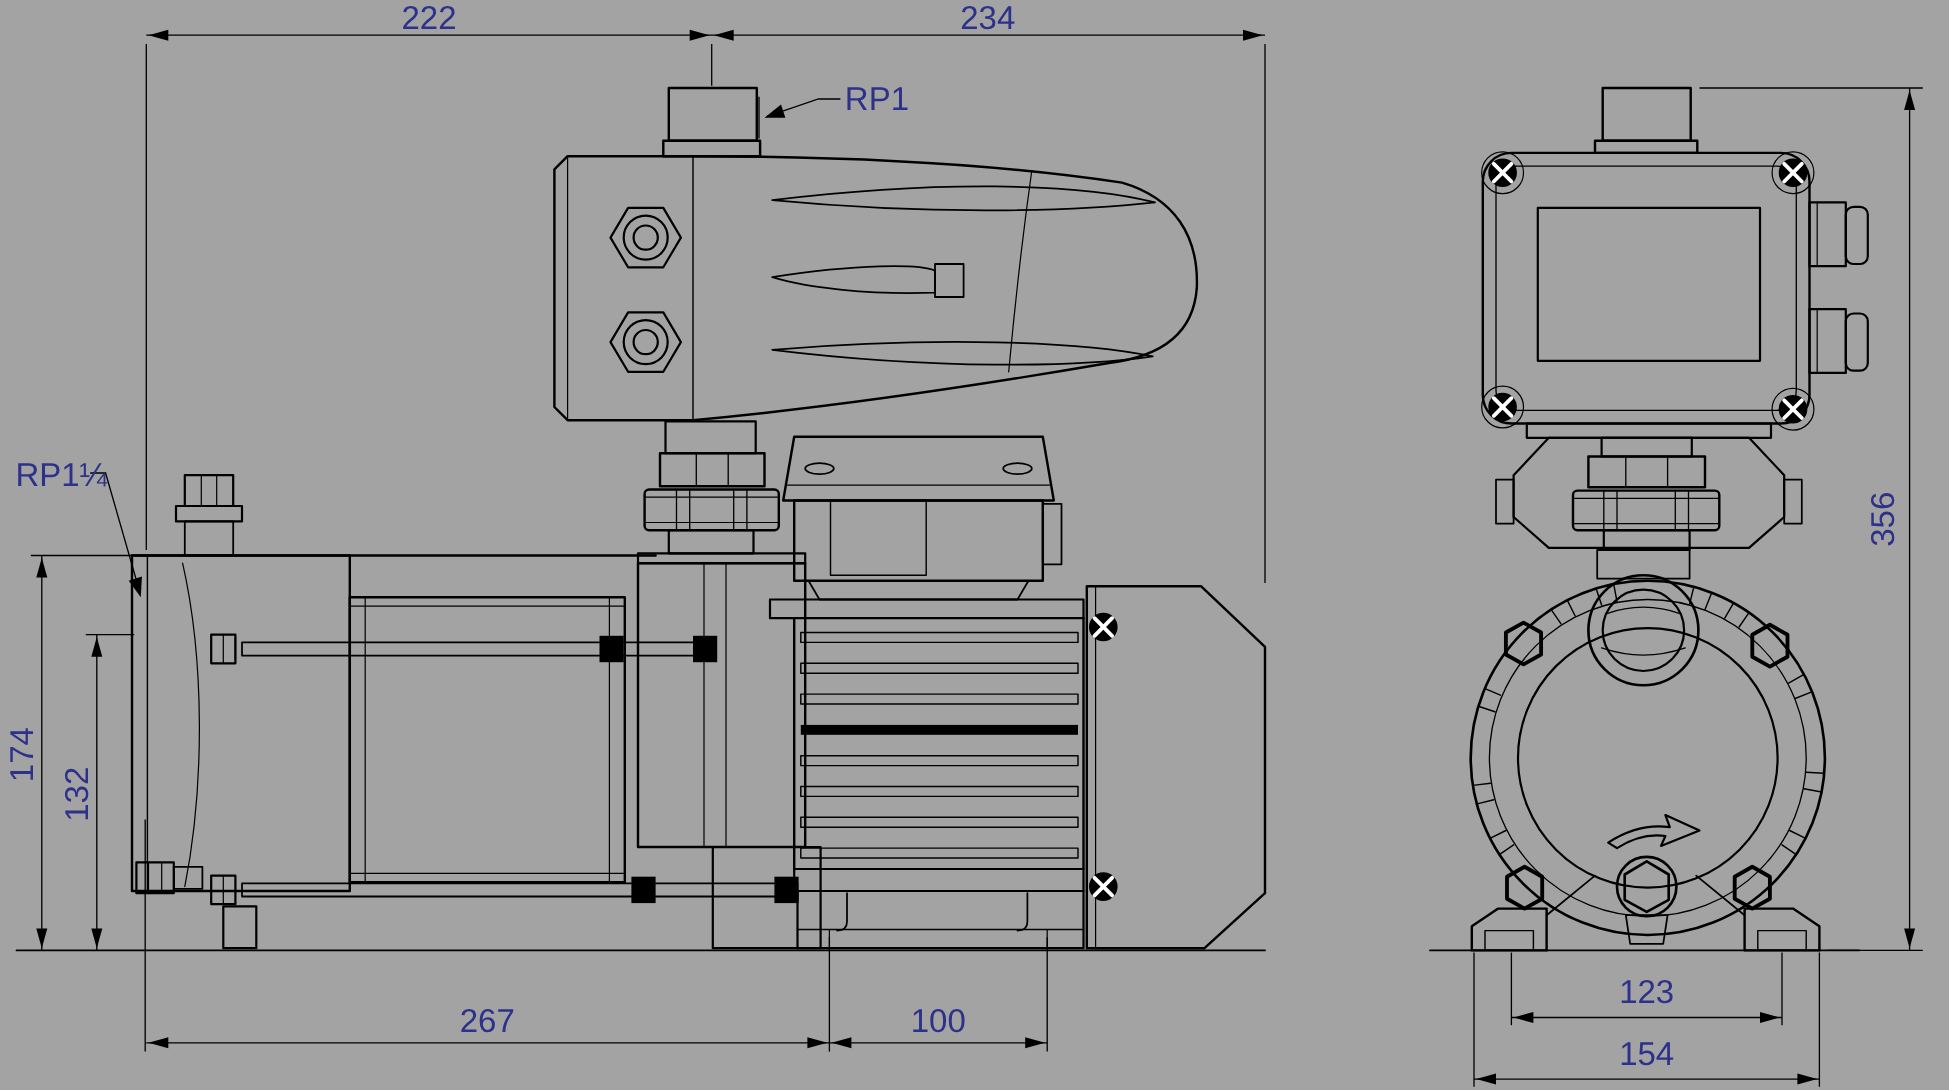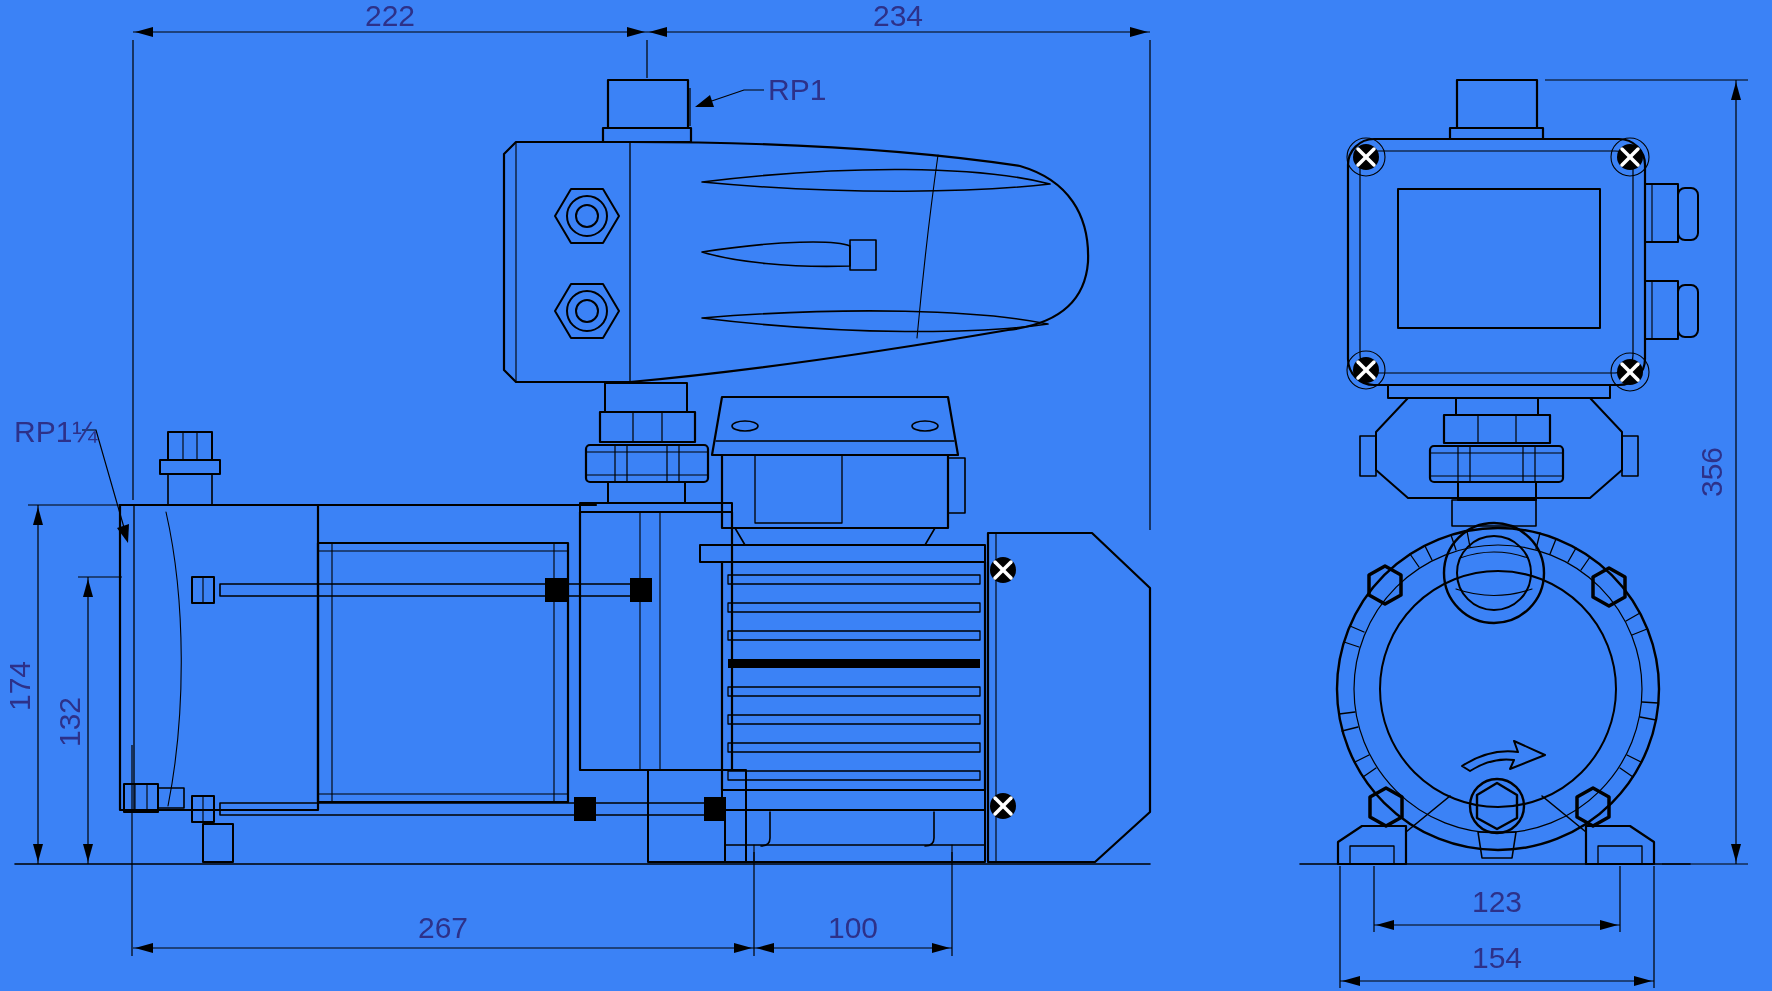--- a/index.html
+++ b/index.html
@@ -1,16 +1,16 @@
 <!DOCTYPE html>
 <html><head>
 <meta charset="utf-8">
 <style>
   html,body{margin:0;padding:0;background:#ffffff;}
-  #stage{position:relative;width:1772px;height:991px;background:#3b82f6;overflow:hidden;}
+  #stage{position:relative;width:1772px;height:991px;background:#a3a3a3;overflow:hidden;}
   svg{position:absolute;left:0;top:0;}
   .ln{stroke:#000;fill:none;stroke-width:2.2;stroke-linejoin:round;stroke-linecap:round;}
   .s1{stroke-width:1.1}.s12{stroke-width:1.2}.s13{stroke-width:1.3}.s16{stroke-width:1.6}
   .s2{stroke-width:2}.s24{stroke-width:2.4}.s35{stroke-width:3.5}
   .blk{fill:#000;stroke:none;}
   .wht{stroke:#fff;stroke-width:3.5;fill:none;stroke-linecap:round;}
   .dim{stroke:#000;fill:none;stroke-width:1.2;}
   .dimtxt{fill:#2d3189;font-family:"Liberation Sans", sans-serif;font-size:30px;}
   .anch{text-anchor:middle;}
 </style>

